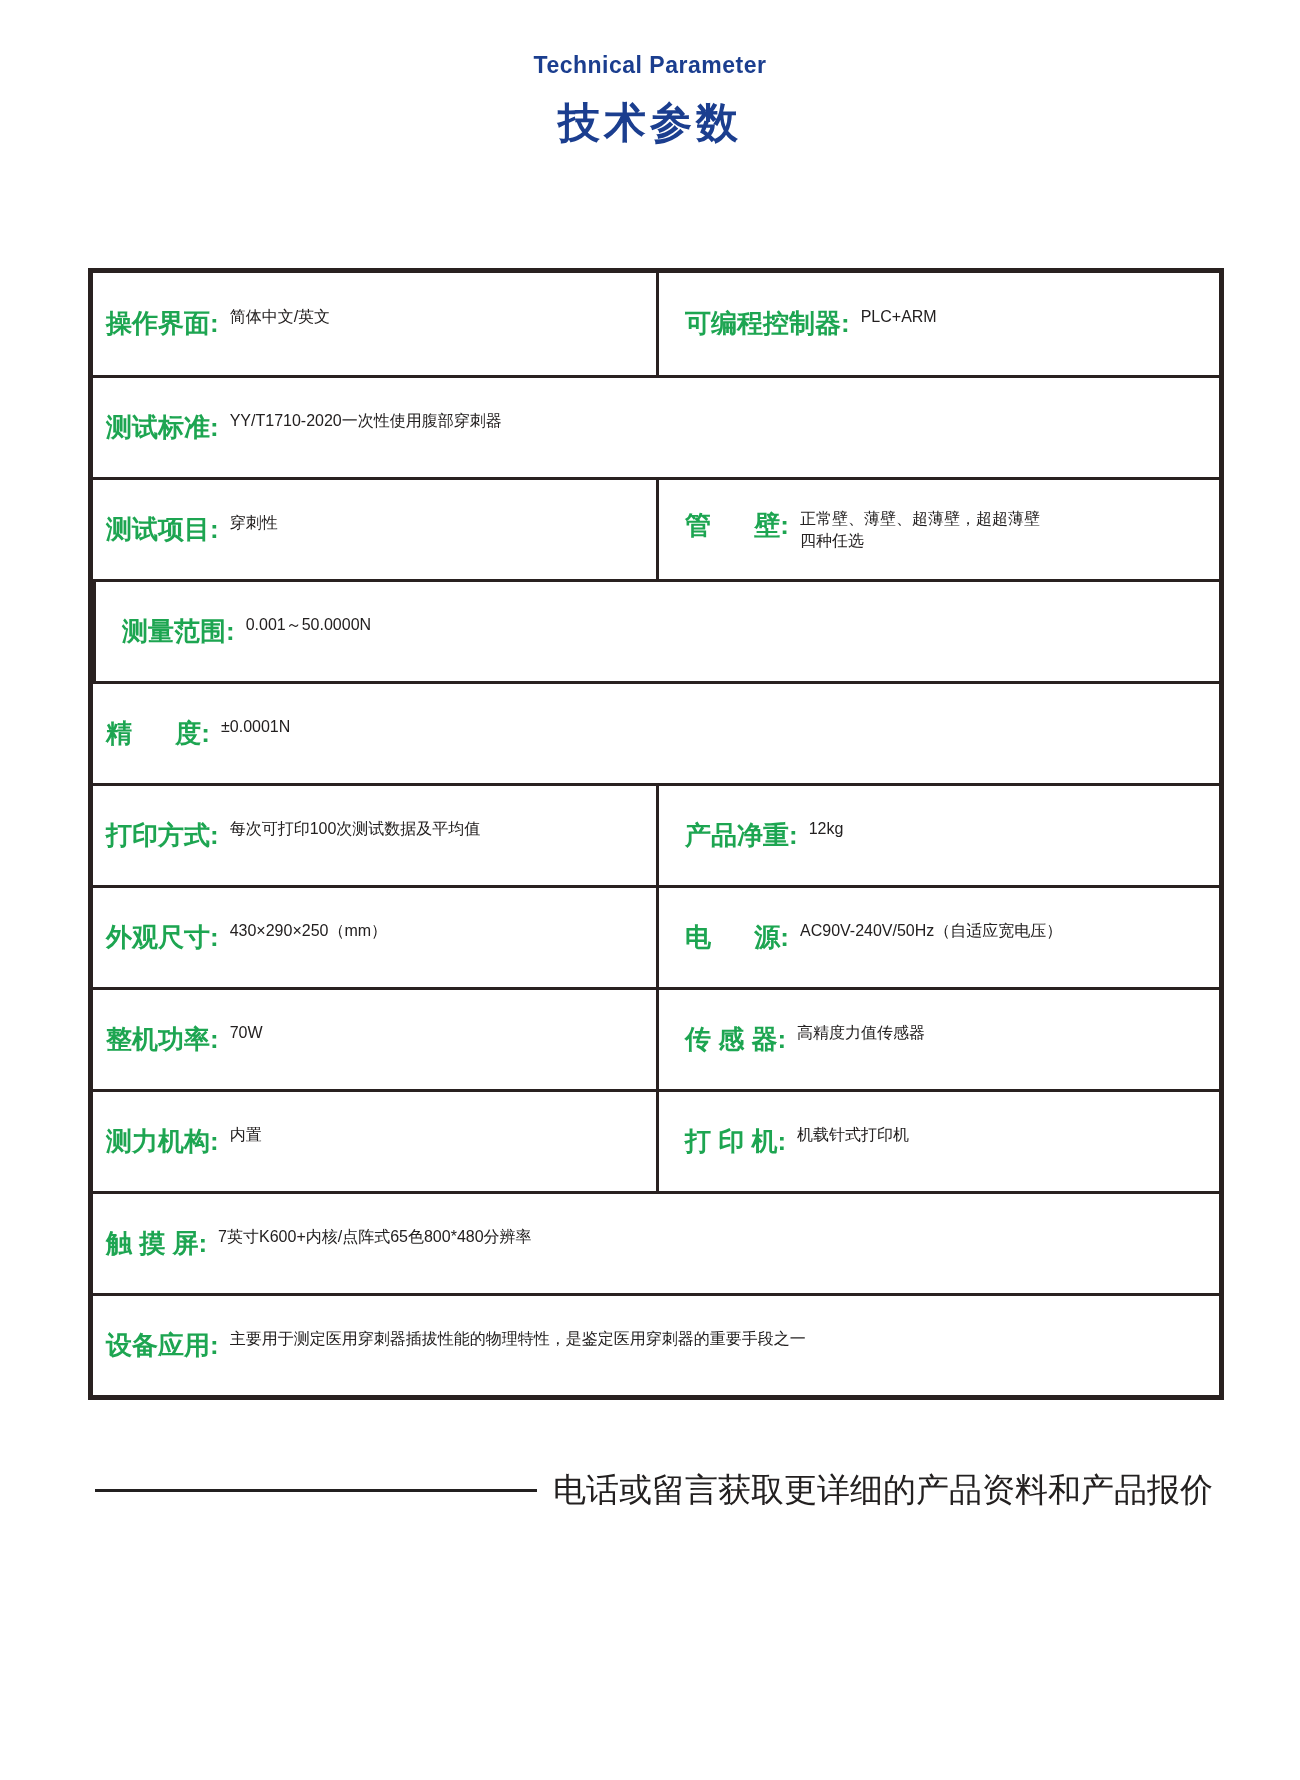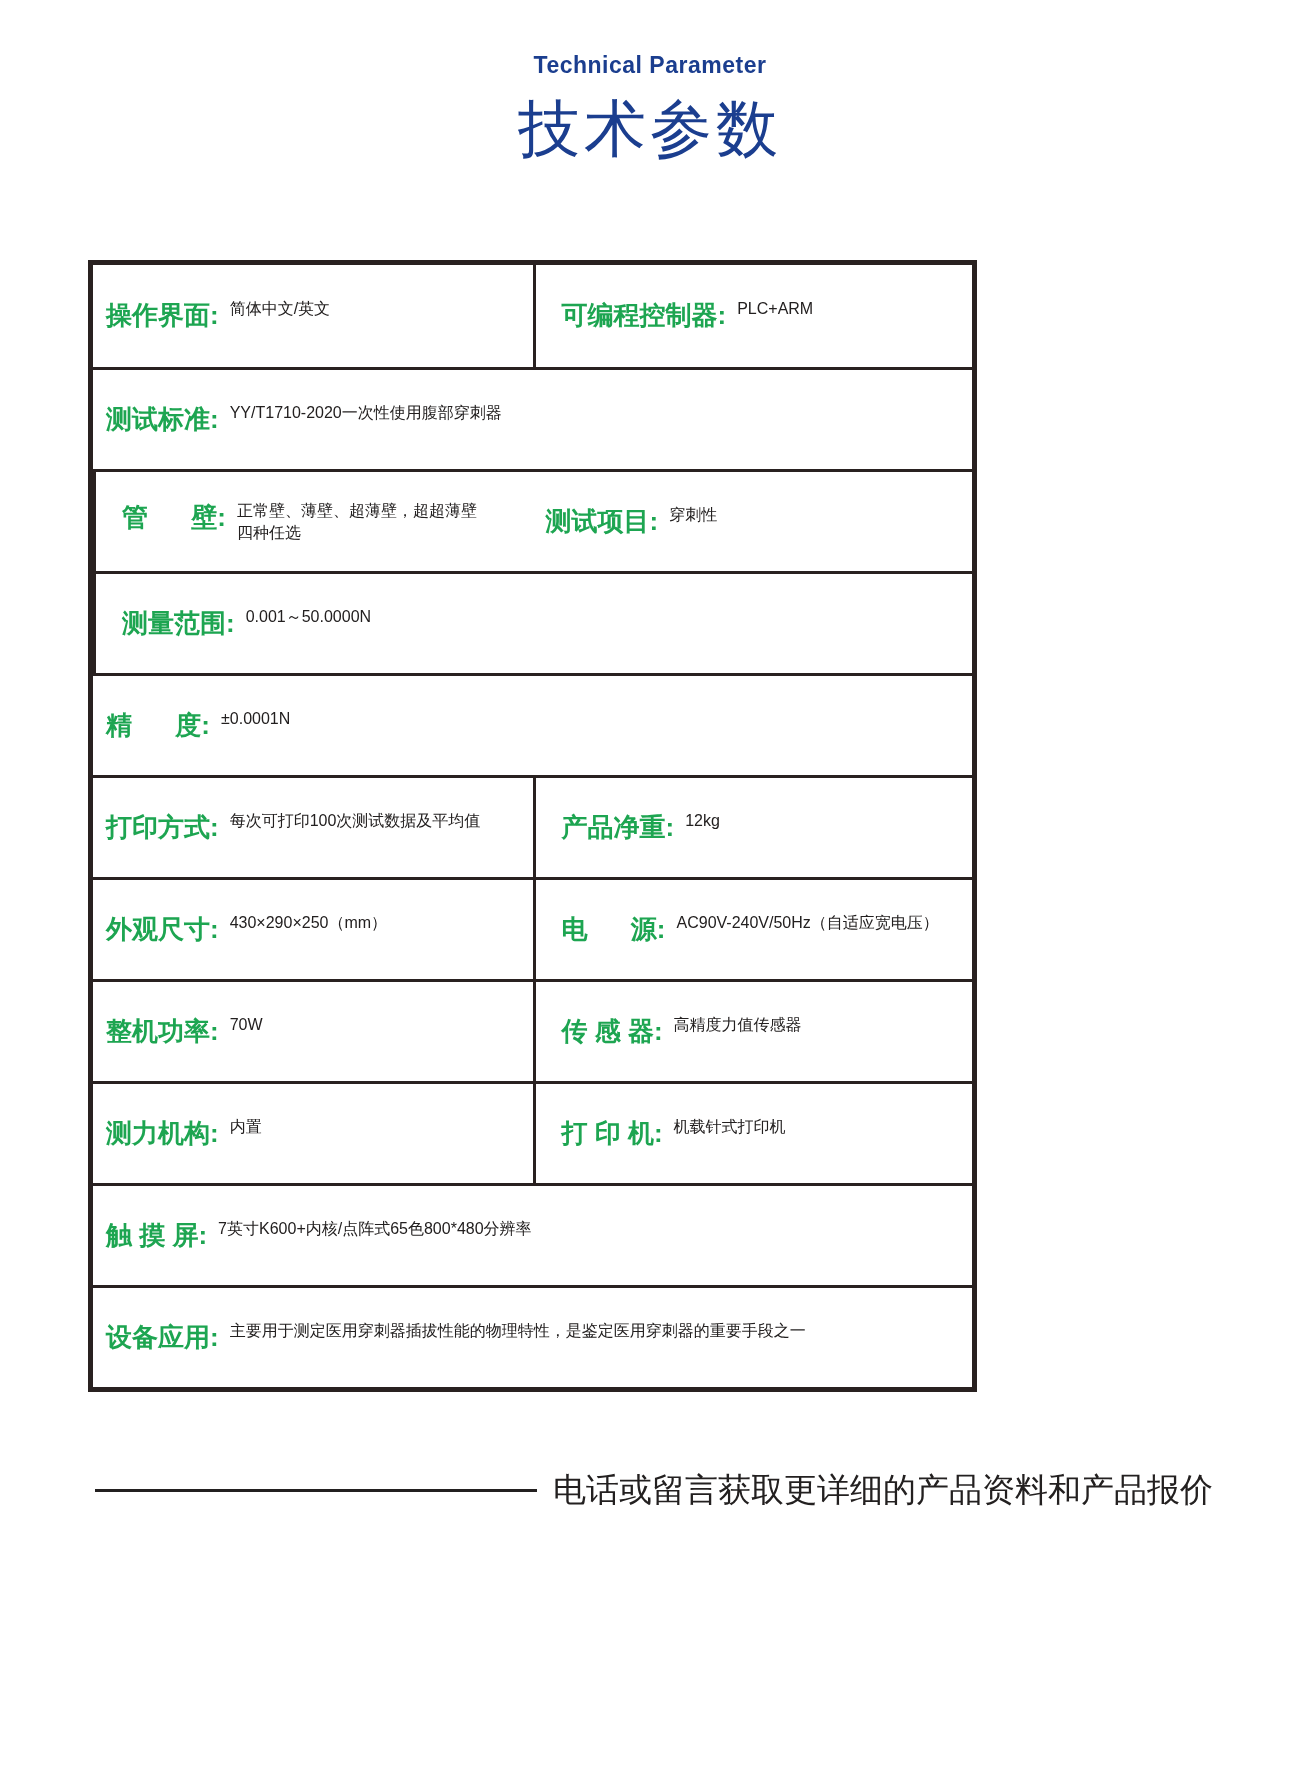--- a/index.html
+++ b/index.html
@@ -21,30 +21,30 @@
   .heading { position: absolute; top: 52px; left: 0; width: 100%; text-align: center; }
   .subtitle {
     color: var(--blue);
     font-size: 23px;
     font-weight: bold;
     letter-spacing: 0.5px;
     text-align: center;
   }
   .title {
     color: var(--blue);
-    font-size: 62px;
-    font-weight: normal;
-    margin-top: 8px;
+    font-size: 42px;
+    font-weight: bold;
+    margin-top: 16px;
     letter-spacing: 4px;
   }
   .spec-table {
     position: absolute;
     left: 88px;
-    top: 260px;
-    width: 889px;
+    top: 268px;
+    width: 1136px;
     border: 5px solid var(--border);
     background: #fff;
   }
   .row { display: flex; height: 102px; border-top: 3px solid var(--border); }
   .row:first-child { border-top: none; }
   .cell {
     display: flex;
     align-items: center;
     padding-left: 13px;
     padding-right: 8px;
@@ -118,31 +118,31 @@
   <div class="row">
     <div class="cell full">
       <div class="pair">
           <span class="lbl">测试标准:</span>
           <span class="val">YY/T1710-2020一次性使用腹部穿刺器</span>
         </div>
     </div>
   </div>
 
   <div class="row">
+    <div class="cell half">
+      <div class="pair">
+          <span class="lbl">测试项目:</span>
+          <span class="val">穿刺性</span>
+        </div>
+    </div>
     <div class="cell half divided">
       <div class="pair">
           <span class="lbl">管      壁:</span>
           <span class="val">正常壁、薄壁、超薄壁，超超薄壁
 四种任选</span>
-        </div>
-    </div>
-    <div class="cell half">
-      <div class="pair">
-          <span class="lbl">测试项目:</span>
-          <span class="val">穿刺性</span>
         </div>
     </div>
   </div>
 
   <div class="row">
     <div class="cell half divided">
       <div class="pair">
           <span class="lbl">测量范围:</span>
           <span class="val">0.001～50.0000N</span>
         </div>

